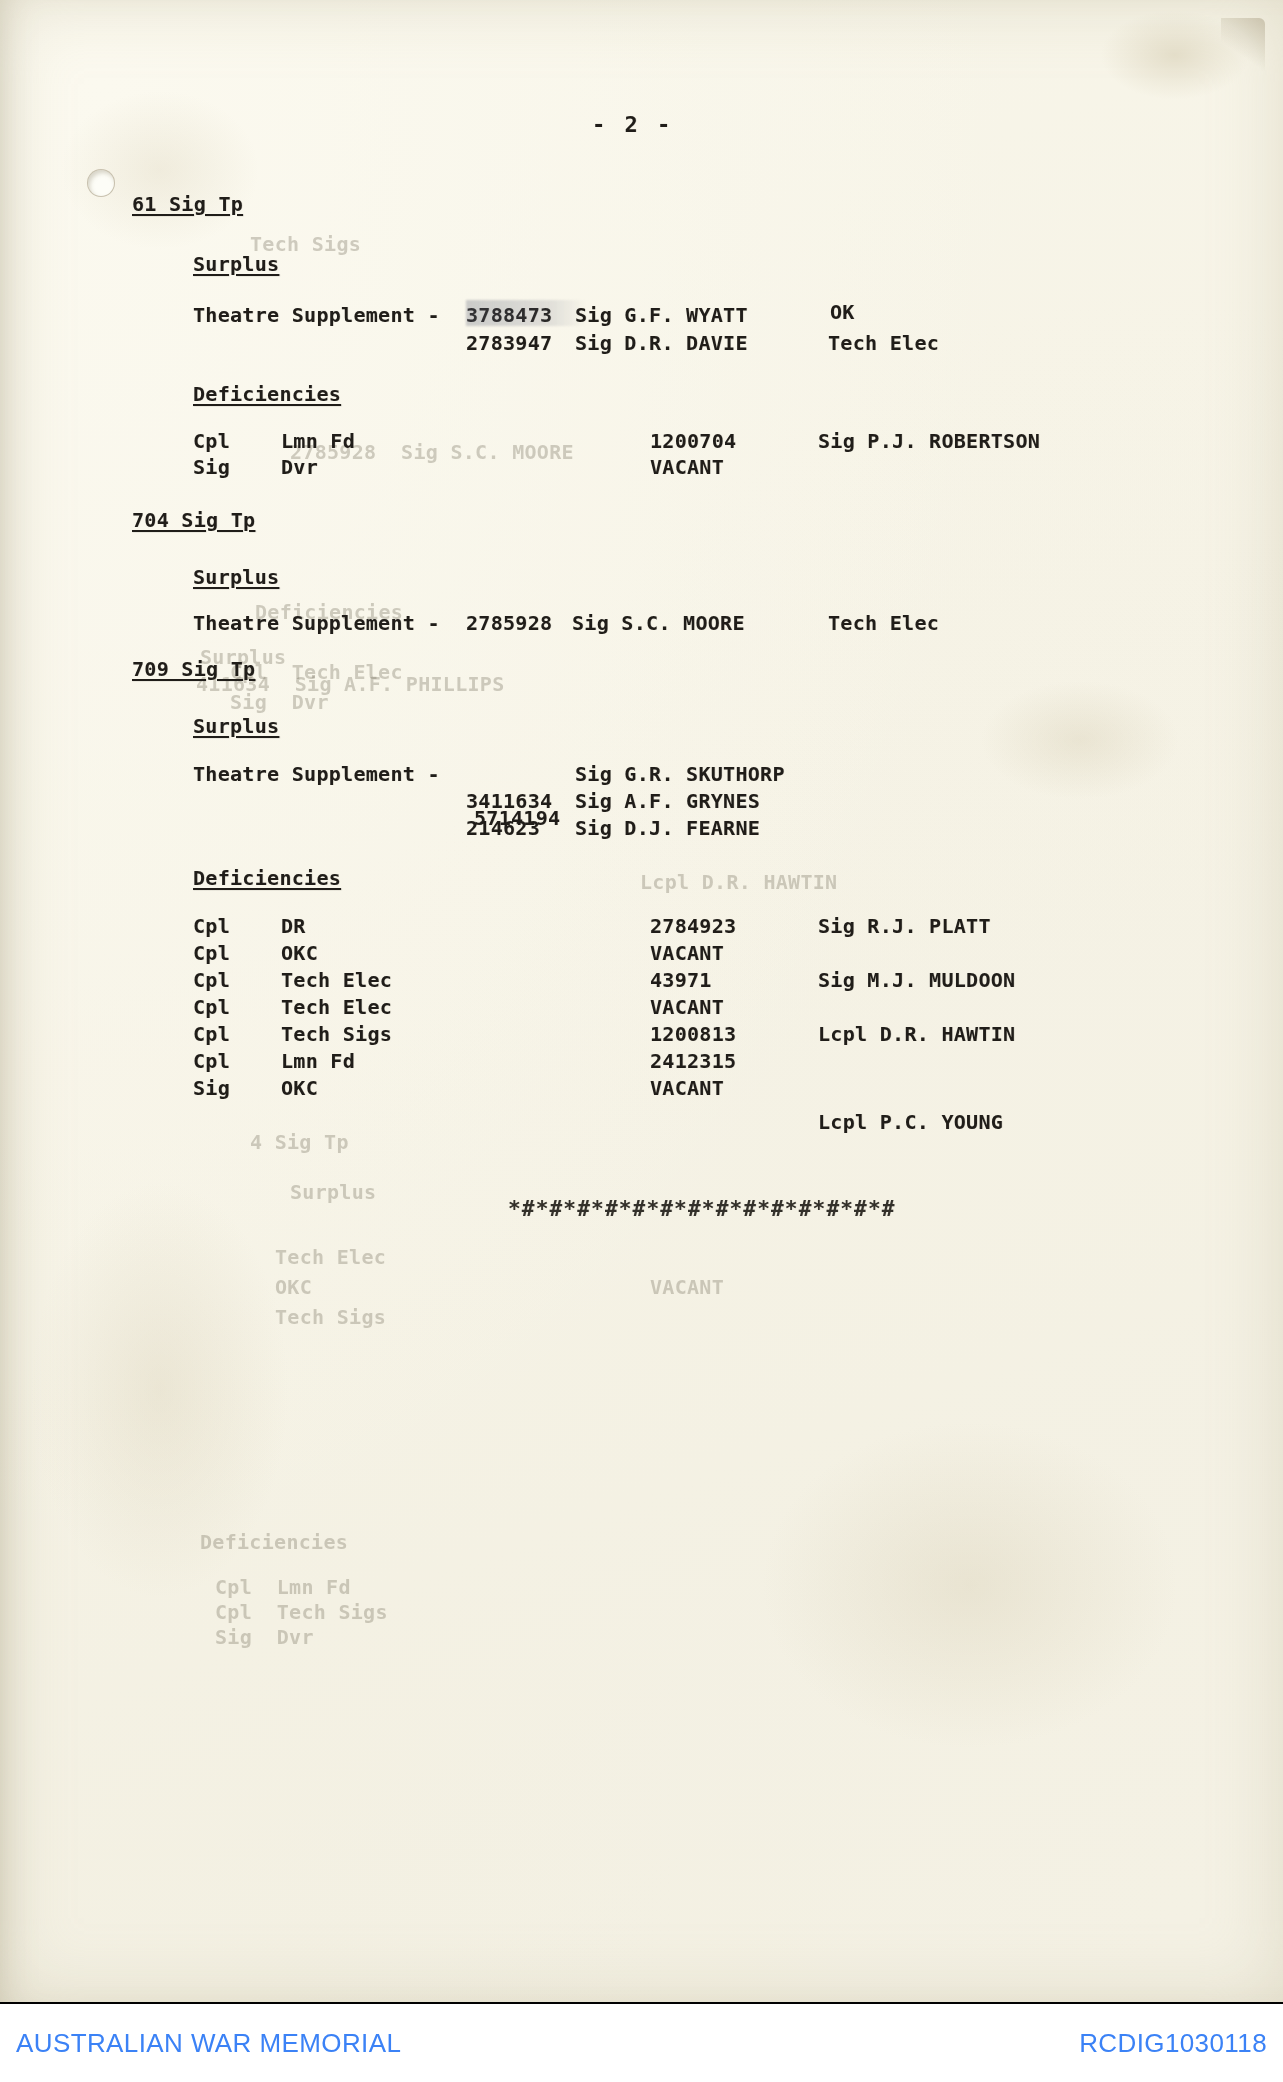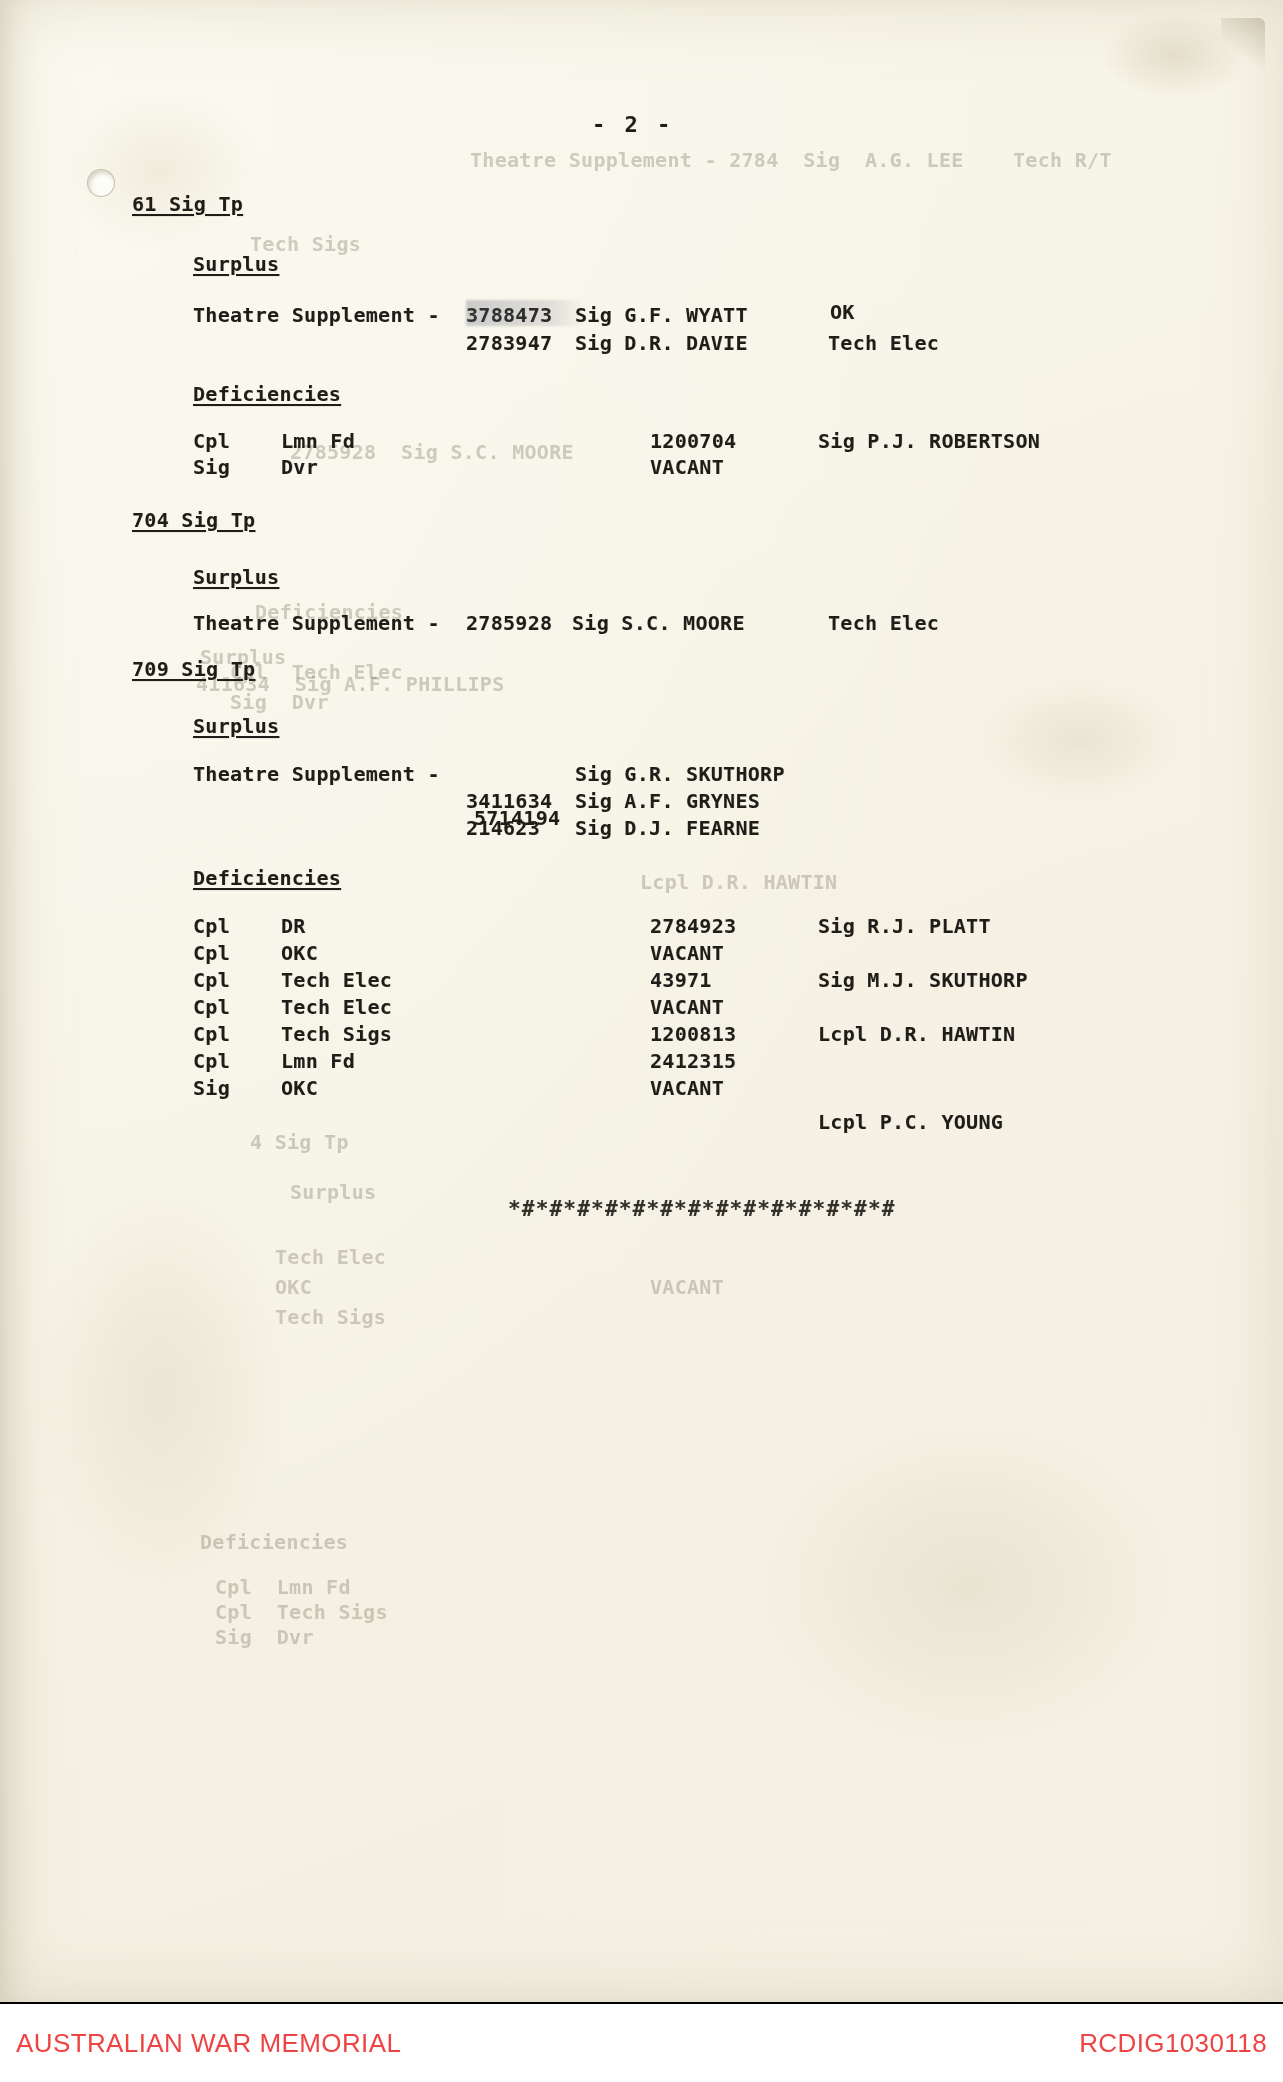--- a/index.html
+++ b/index.html
@@ -123,37 +123,36 @@
     border-top: 2px solid #000000;
     display: flex;
     align-items: center;
     justify-content: space-between;
     box-sizing: border-box;
     padding: 0 16px;
   }
   #footer .ftxt {
     font-family: "Liberation Sans", sans-serif;
     font-size: 26px;
-    color: #ef4444;
+    color: #3b82f6;
     letter-spacing: 0.4px;
   }
 </style>
 </head>
 <body>
 
 <div id="page">
 
   <div class="blotch" id="blotch1"></div>
   <div class="blotch" id="blotch2"></div>
   <div class="blotch" id="blotch3"></div>
   <div class="blotch" id="blotch4"></div>
   <div class="blotch" id="blotch5"></div>
   <div id="curl"></div>
 
-  <div class="ghost f" style="left:470px; top:148px;">Theatre Supplement - 2784  Sig  A.G. LEE    Tech R/T</div>
   <div class="ghost f" style="left:250px; top:232px;">Tech Sigs</div>
   <div class="ghost f" style="left:290px; top:440px;">2785928  Sig S.C. MOORE</div>
   <div class="ghost f" style="left:255px; top:600px;">Deficiencies</div>
   <div class="ghost f" style="left:230px; top:660px;">Cpl  Tech Elec</div>
   <div class="ghost f" style="left:230px; top:690px;">Sig  Dvr</div>
   <div class="ghost f" style="left:200px; top:645px;">Surplus</div>
   <div class="ghost f" style="left:196px; top:672px;">411634  Sig A.F. PHILLIPS</div>
   <div class="ghost f" style="left:640px; top:870px;">Lcpl D.R. HAWTIN</div>
   <div class="ghost f" style="left:250px; top:1130px;">4 Sig Tp</div>
   <div class="ghost f" style="left:290px; top:1180px;">Surplus</div>
@@ -224,21 +223,21 @@
     <div class="tx" style="left:650px; top:914px;">2784923</div>
     <div class="tx" style="left:818px; top:914px;">Sig R.J. PLATT</div>
 
     <div class="tx" style="left:193px; top:941px;">Cpl</div>
     <div class="tx" style="left:281px; top:941px;">OKC</div>
     <div class="tx" style="left:650px; top:941px;">VACANT</div>
 
     <div class="tx" style="left:193px; top:968px;">Cpl</div>
     <div class="tx" style="left:281px; top:968px;">Tech Elec</div>
     <div class="tx" style="left:650px; top:968px;">43971</div>
-    <div class="tx" style="left:818px; top:968px;">Sig M.J. SKUTHORP</div>
+    <div class="tx" style="left:818px; top:968px;">Sig M.J. MULDOON</div>
 
     <div class="tx" style="left:193px; top:995px;">Cpl</div>
     <div class="tx" style="left:281px; top:995px;">Tech Elec</div>
     <div class="tx" style="left:650px; top:995px;">VACANT</div>
 
     <div class="tx" style="left:193px; top:1022px;">Cpl</div>
     <div class="tx" style="left:281px; top:1022px;">Tech Sigs</div>
     <div class="tx" style="left:650px; top:1022px;">1200813</div>
     <div class="tx" style="left:818px; top:1022px;">Lcpl D.R. HAWTIN</div>
 

